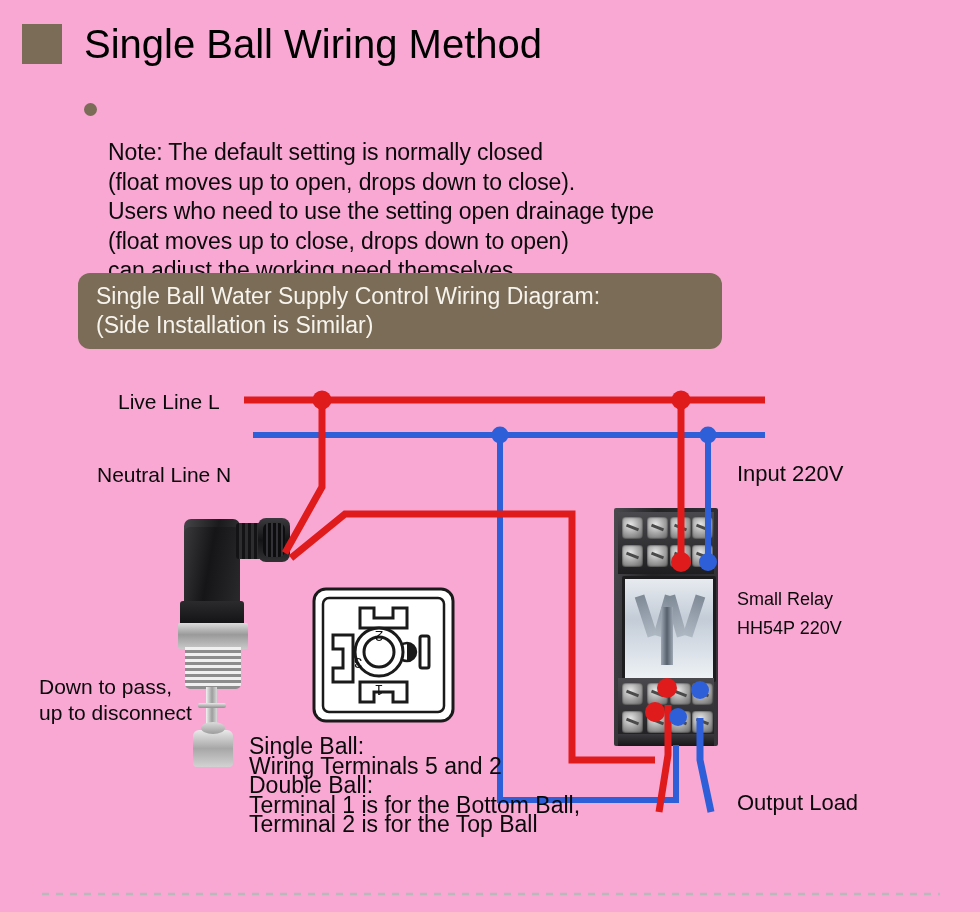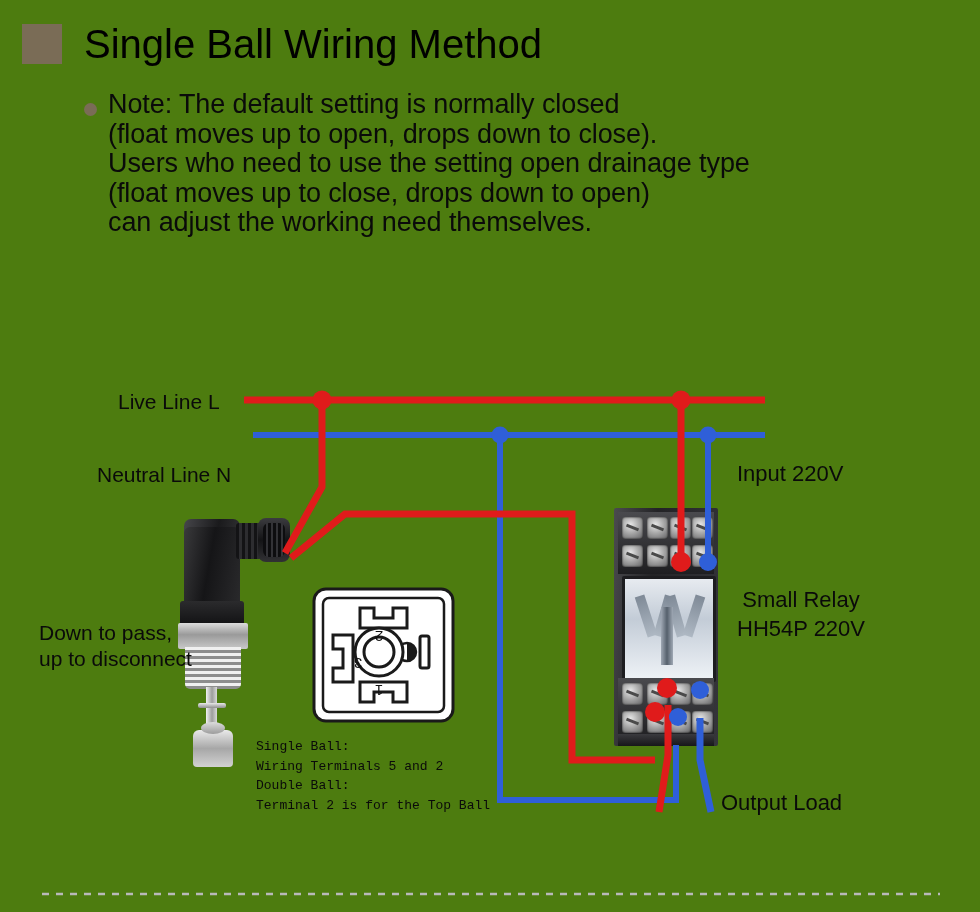--- a/index.html
+++ b/index.html
@@ -10,21 +10,21 @@
   }
   body {
     font-family: "Liberation Sans", sans-serif;
     color: #111111;
   }
   #page {
     position: relative;
     width: 980px;
     height: 912px;
     overflow: hidden;
-    background: #4d7c0f;
+    background: #f9a8d4;
   }
 
   
   .title-row {
     position: absolute;
     left: 22px;
     top: 22px;
     display: flex;
     align-items: center;
   }
@@ -54,24 +54,25 @@
     position: absolute;
     left: 0px;
     top: 13px;
     width: 13px;
     height: 13px;
     border-radius: 50%;
     background: #7a6c56;
   }
   .note-lines {
     margin-left: 24px;
-    font-size: 27px;
+    font-size: 23px;
     line-height: 29.5px;
     color: #0a0a0a;
     letter-spacing: -0.1px;
+    margin-top: 48px;
   }
   .note-lines div { white-space: nowrap; }
 
   
   .banner {
     position: absolute;
     left: 78px;
     top: 273px;
     width: 644px;
     height: 76px;
@@ -91,33 +92,32 @@
   .lbl {
     position: absolute;
     font-size: 21px;
     line-height: 25px;
     color: #0a0a0a;
     white-space: nowrap;
   }
   .lbl-live     { left: 97px;  top: 389px; margin-left: 21px; }
   .lbl-neutral  { left: 97px;  top: 422px; margin-top: 40px; }
   .lbl-input    { left: 737px; top: 461px; font-size: 22px; }
-  .lbl-relay    { left: 737px; top: 585px; font-size: 22px; line-height: 29px; text-align: center; }
-  .lbl-output   { left: 721px; top: 790px; font-size: 22px; }
-  .lbl-downpass { left: 39px;  top: 620px; line-height: 26px; }
+  .lbl-relay    { left: 737px; top: 585px; font-size: 18px; line-height: 29px; }
+  .lbl-output   { left: 737px; top: 790px; font-size: 22px; }
+  .lbl-downpass { left: 39px;  top: 674px; line-height: 26px; }
 
   .terminal-note {
     position: absolute;
-    left: 256px;
+    left: 249px;
     top: 737px;
-    font-size: 13px;
+    font-size: 23px;
     line-height: 19.5px;
     color: #0a0a0a;
     white-space: nowrap;
-    font-family: Liberation Mono, monospace;
   }
 
   
   #wires {
     position: absolute;
     left: 0;
     top: 0;
     width: 980px;
     height: 912px;
     pointer-events: none;
@@ -252,20 +252,24 @@
     <div class="note-bullet"></div>
     <div class="note-lines">
       <div>Note: The default setting is normally closed</div>
       <div>(float moves up to open, drops down to close).</div>
       <div>Users who need to use the setting open drainage type</div>
       <div>(float moves up to close, drops down to open)</div>
       <div>can adjust the working need themselves.</div>
     </div>
   </div>
 
+  <div class="banner">
+    <div>Single Ball Water Supply Control Wiring Diagram:</div>
+    <div>(Side Installation is Similar)</div>
+  </div>
 
   <div class="part" id="sensor">
     <div class="sns-top"></div>
     <div class="sns-body"></div>
     <div class="sns-neck"></div>
     <div class="sns-gland"></div>
     <div class="sns-collar"></div>
     <div class="sns-hex"></div>
     <div class="sns-thread"></div>
     <div class="sns-stem"></div>
@@ -380,16 +384,17 @@
 
   <div class="lbl lbl-downpass">
     <div>Down to pass,</div>
     <div>up to disconnect</div>
   </div>
 
   <div class="terminal-note">
     <div>Single Ball:</div>
     <div>Wiring Terminals 5 and 2</div>
     <div>Double Ball:</div>
+    <div>Terminal 1 is for the Bottom Ball,</div>
     <div>Terminal 2 is for the Top Ball</div>
   </div>
 
 </div>
 
 </body></html>

